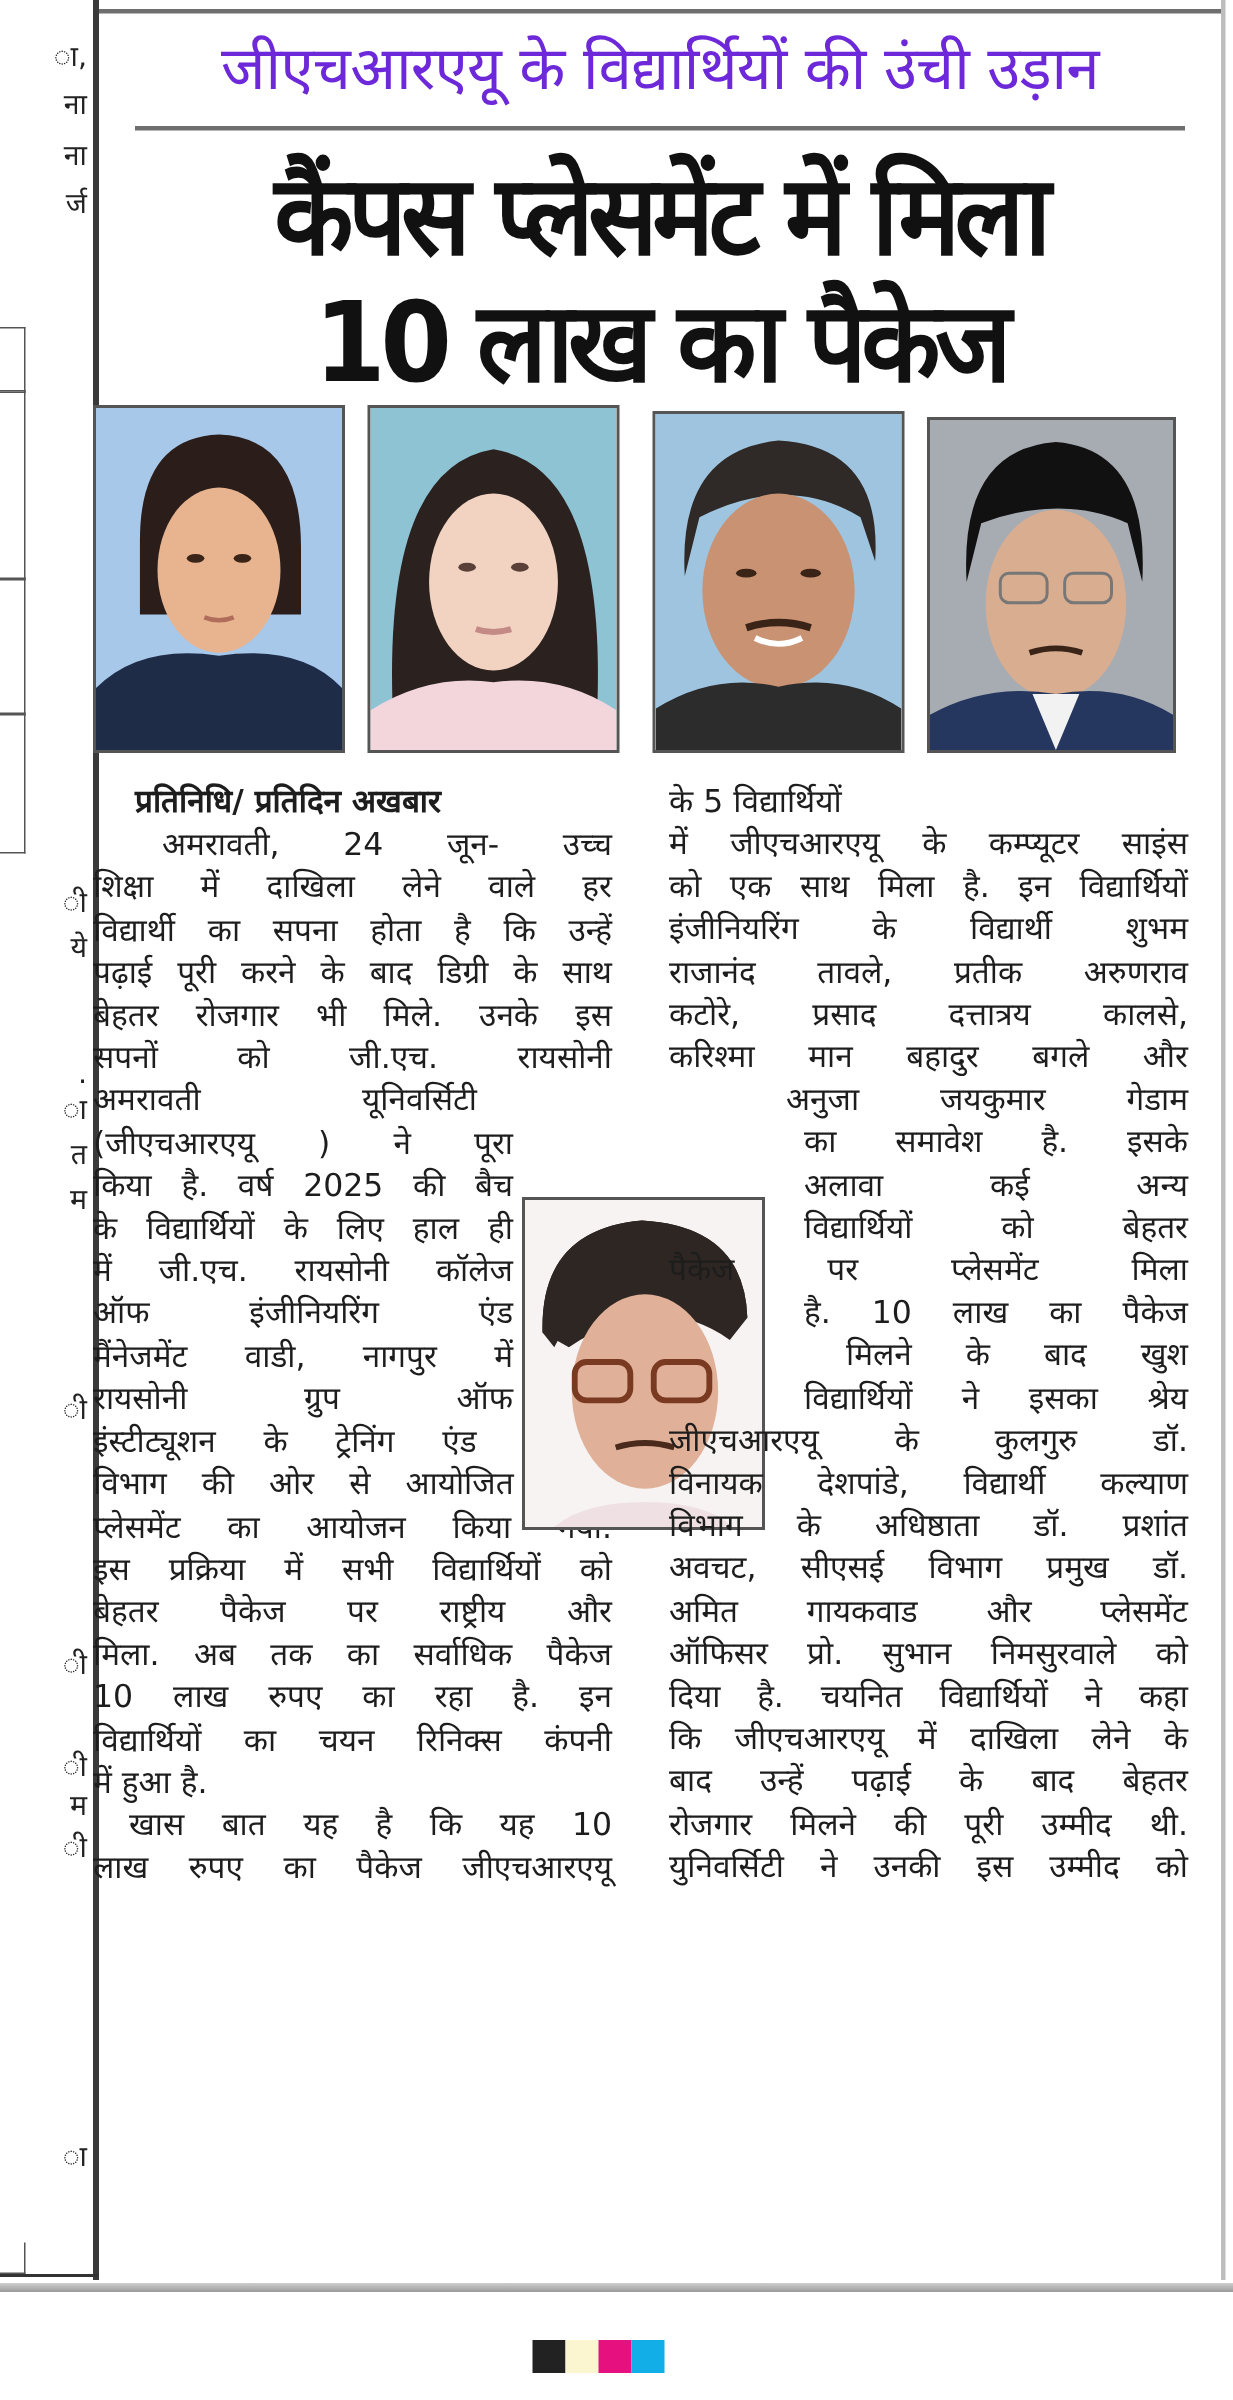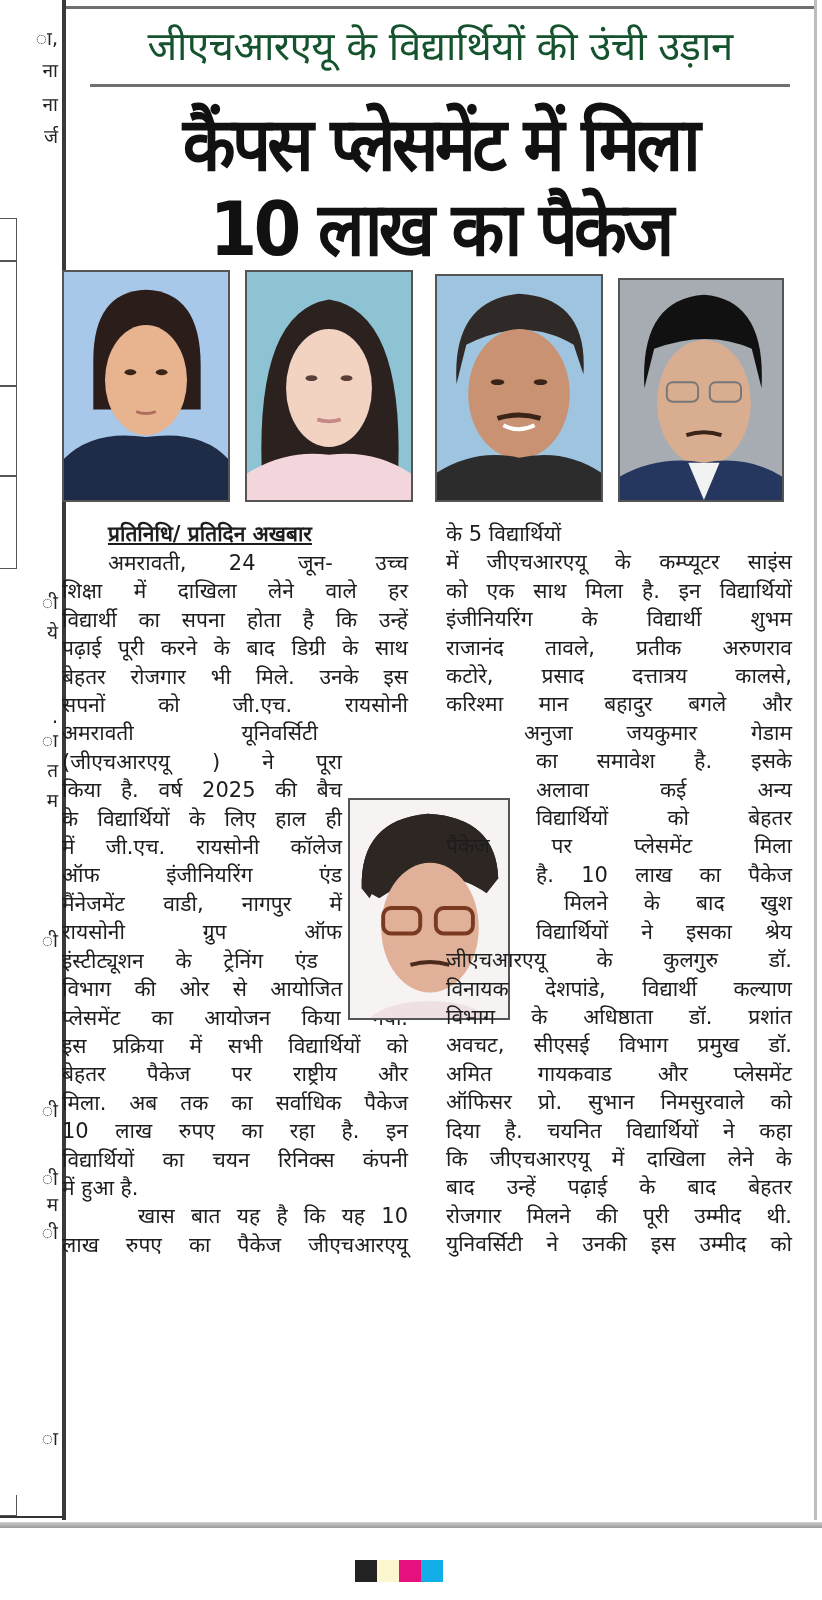--- a/index.html
+++ b/index.html
@@ -9,21 +9,21 @@
   }
   .abs { position: absolute; }
   
   .left-sliver { left: 0; top: 0; width: 62px; height: 1520px; }
   .left-sliver .frag { position: absolute; right: 4px; font-size: 19px; line-height: 21px; color: #222; }
   .left-box { position: absolute; left: 0; width: 16px; border: 1px solid #555; border-left: none; }
   .divider-left { left: 62px; top: 0; width: 4px; height: 1520px; background: #3a3a3a; }
   .divider-right { left: 814px; top: 0; width: 3px; height: 1520px; background: #bdbdbd; }
 
   .rule { height: 3px; background: #6f6f6f; }
-  .kicker { left: 66px; top: 16px; width: 748px; text-align: center; font-size: 40px; line-height: 60px; color: #14532d; white-space: nowrap; letter-spacing: -0.5px; }
+  .kicker { left: 66px; top: 16px; width: 748px; text-align: center; font-size: 40px; line-height: 60px; color: #6d28d9; white-space: nowrap; letter-spacing: -0.5px; }
   .headline { left: 66px; width: 748px; text-align: center; font-weight: 900; color: #111; white-space: nowrap; font-family: "DejaVu Sans", sans-serif; }
   .hl1 { top: 90px; font-size: 74px; line-height: 108px; letter-spacing: -4px; transform: scaleX(0.93); transform-origin: center; }
   .hl2 { top: 184px; font-size: 74px; line-height: 90px; letter-spacing: -4px; transform: scaleX(0.93); transform-origin: center; }
 
   .photo { border: 2px solid #555; overflow: hidden; box-sizing: border-box; }
   .photo svg { display: block; width: 100%; height: 100%; }
 
   .col { font-size: 21px; line-height: 28.4px; color: #1d1d1d; text-align: justify; }
   .col .ln { display: block; white-space: nowrap; text-align-last: justify; }
   .col .ln.last { text-align-last: left; }
@@ -108,21 +108,21 @@
     <path d="M25 110 Q20 20 86 15 Q150 20 145 110 L135 70 Q90 50 35 70 Z" fill="#111"></path>
     <ellipse cx="86" cy="125" rx="48" ry="64" fill="#d9ad90"></ellipse>
     <rect x="48" y="104" width="32" height="20" rx="6" fill="none" stroke="#777" stroke-width="2"></rect>
     <rect x="92" y="104" width="32" height="20" rx="6" fill="none" stroke="#777" stroke-width="2"></rect>
     <path d="M68 158 Q86 152 104 158" stroke="#3a2418" stroke-width="4" fill="none"></path>
     <path d="M0 224 L0 200 Q40 178 86 186 Q130 178 166 200 L166 224 Z" fill="#26375f"></path>
     <path d="M70 186 L86 224 L102 186 Z" fill="#f2f2f2"></path>
   </svg>
 </div>
 
-<div class="abs col" style="left:108px;top:520px;width:318px;text-decoration:underline;">
+<div class="abs col" style="left:90px;top:520px;width:318px;">
   <span class="ln last byline">प्रतिनिधि/ प्रतिदिन अखबार</span>
 </div>
 
 <div class="abs col" style="left:62px;top:549px;width:346px;">
   <span class="ln" style="padding-left:46px;">अमरावती, 24 जून- उच्च</span>
   <span class="ln">शिक्षा में दाखिला लेने वाले हर</span>
   <span class="ln">विद्यार्थी का सपना होता है कि उन्हें</span>
   <span class="ln">पढ़ाई पूरी करने के बाद डिग्री के साथ</span>
   <span class="ln">बेहतर रोजगार भी मिले. उनके इस</span>
   <span class="ln">सपनों को जी.एच. रायसोनी</span>
@@ -136,21 +136,21 @@
   <span class="ln" style="width:280px">रायसोनी ग्रुप ऑफ</span>
   <span class="ln">इंस्टीट्यूशन के ट्रेनिंग एंड प्लेसमेंट</span>
   <span class="ln">विभाग की ओर से आयोजित कैंपस</span>
   <span class="ln">प्लेसमेंट का आयोजन किया गया.</span>
   <span class="ln">इस प्रक्रिया में सभी विद्यार्थियों को</span>
   <span class="ln">बेहतर पैकेज पर राष्ट्रीय और</span>
   <span class="ln">मिला. अब तक का सर्वाधिक पैकेज</span>
   <span class="ln">10 लाख रुपए का रहा है. इन</span>
   <span class="ln">विद्यार्थियों का चयन रिनिक्स कंपनी</span>
   <span class="ln last">में हुआ है.</span>
-  <span class="ln" style="padding-left:76px;">खास बात यह है कि यह 10</span>
+  <span class="ln" style="padding-left:24px;">खास बात यह है कि यह 10</span>
   <span class="ln">लाख रुपए का पैकेज जीएचआरएयू</span>
 </div>
 
 <div class="abs photo" style="left:348px;top:798px;width:162px;height:222px;">
   <svg viewBox="0 0 162 222" preserveAspectRatio="none">
     <rect width="162" height="222" fill="#f6f3f2"></rect>
     <path d="M12 90 Q10 20 80 14 Q150 18 152 80 L140 95 Q90 60 30 100 Z" fill="#2e2623"></path>
     <ellipse cx="82" cy="130" rx="50" ry="66" fill="#e0b198"></ellipse>
     <path d="M12 90 Q10 20 80 14 Q150 18 152 80 Q120 55 80 58 Q40 60 20 100 Z" fill="#2e2623"></path>
     <rect x="34" y="110" width="38" height="26" rx="8" fill="none" stroke="#7a3a22" stroke-width="4"></rect>

